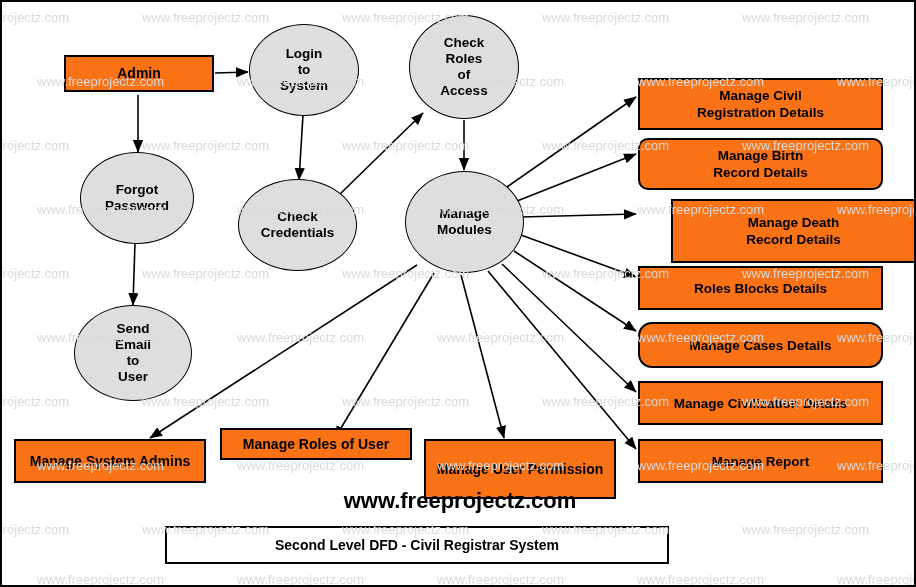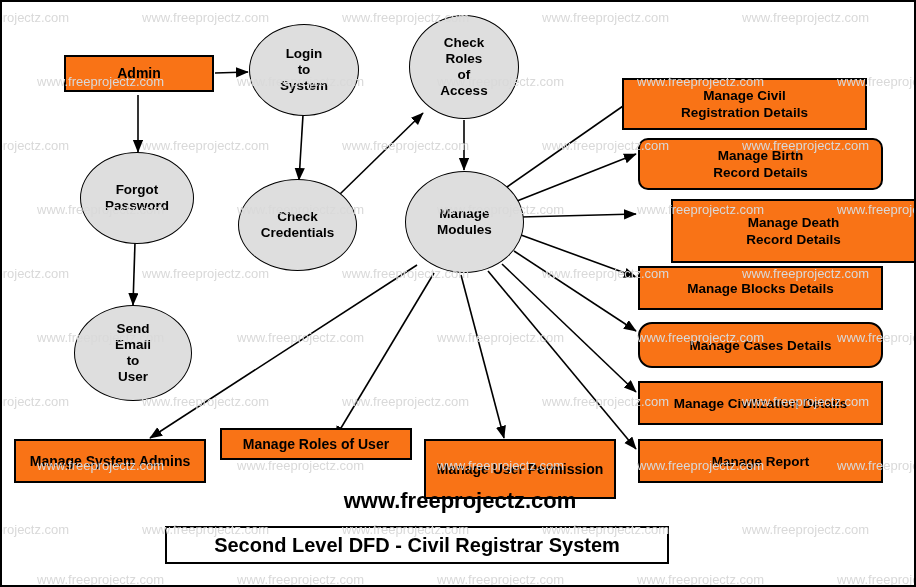--- a/index.html
+++ b/index.html
@@ -90,21 +90,21 @@
     z-index: 4;
     left: 163px;
     top: 524px;
     width: 500px;
     height: 34px;
     border: 2px solid #000;
     background: #fff;
     display: flex;
     align-items: center;
     justify-content: center;
-    font-size: 20px;
+    font-size: 14px;
     font-weight: bold;
     color: #000;
   }
 </style>
 </head>
 <body>
 
 <div id="canvas">
 
   <div id="wm-layer">
@@ -215,34 +215,34 @@
   </div>
 
   <div class="node ellipse" style="left:403px; top:169px; width:119px; height:102px;">
     <span class="ml">Manage<br>Modules</span>
   </div>
 
   <div class="node ellipse" style="left:72px; top:303px; width:118px; height:96px;">
     <span class="ml">Send<br>Email<br>to<br>User</span>
   </div>
 
-  <div class="node rect rect-right" style="left:620px; top:76px; width:245px; height:52px;">
+  <div class="node rect rect-right" style="left:636px; top:76px; width:245px; height:52px;">
     <span class="ml">Manage Civil<br>Registration Details</span>
   </div>
 
   <div class="node rect rect-right" style="left:636px; top:136px; width:245px; height:52px;border-radius:10px;">
     <span class="ml">Manage Birth<br>Record Details</span>
   </div>
 
   <div class="node rect rect-right" style="left:636px; top:197px; width:245px; height:64px;margin-left:33px;">
     <span class="ml">Manage Death<br>Record Details</span>
   </div>
 
   <div class="node rect rect-right" style="left:636px; top:264px; width:245px; height:44px;">
-    <span class="ml">Manage Blocks Details</span>
+    <span class="ml">Roles Blocks Details</span>
   </div>
 
   <div class="node rect rect-right" style="left:636px; top:320px; width:245px; height:46px;border-radius:14px;">
     <span class="ml">Manage Cases Details</span>
   </div>
 
   <div class="node rect rect-right" style="left:636px; top:379px; width:245px; height:44px;">
     <span class="ml">Manage Civilization Details</span>
   </div>
 

